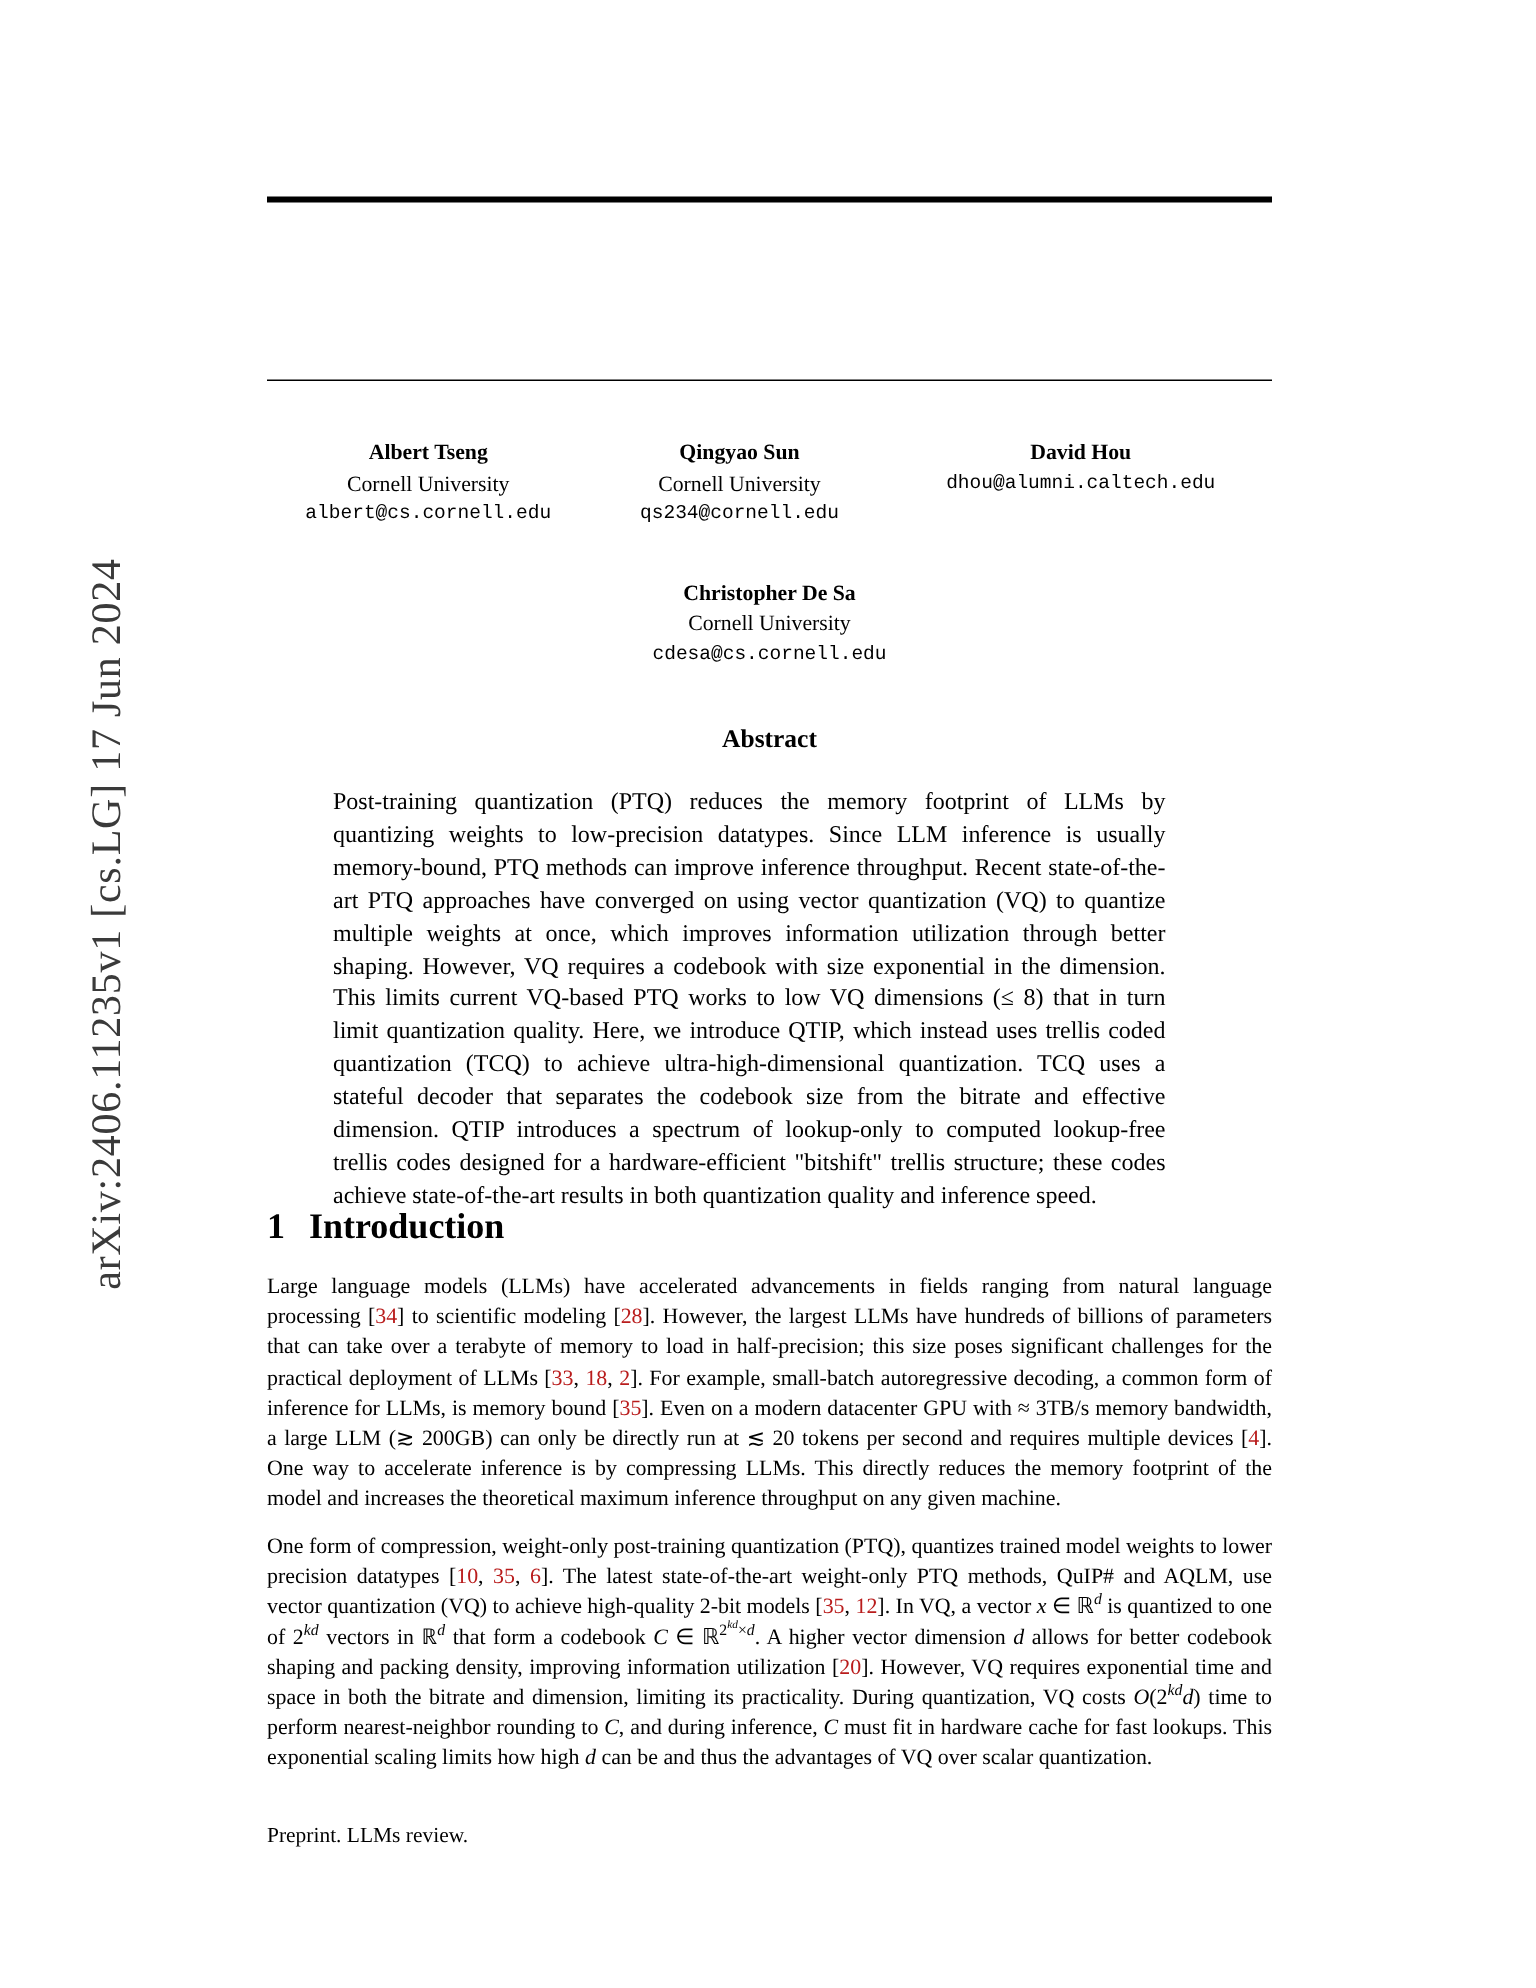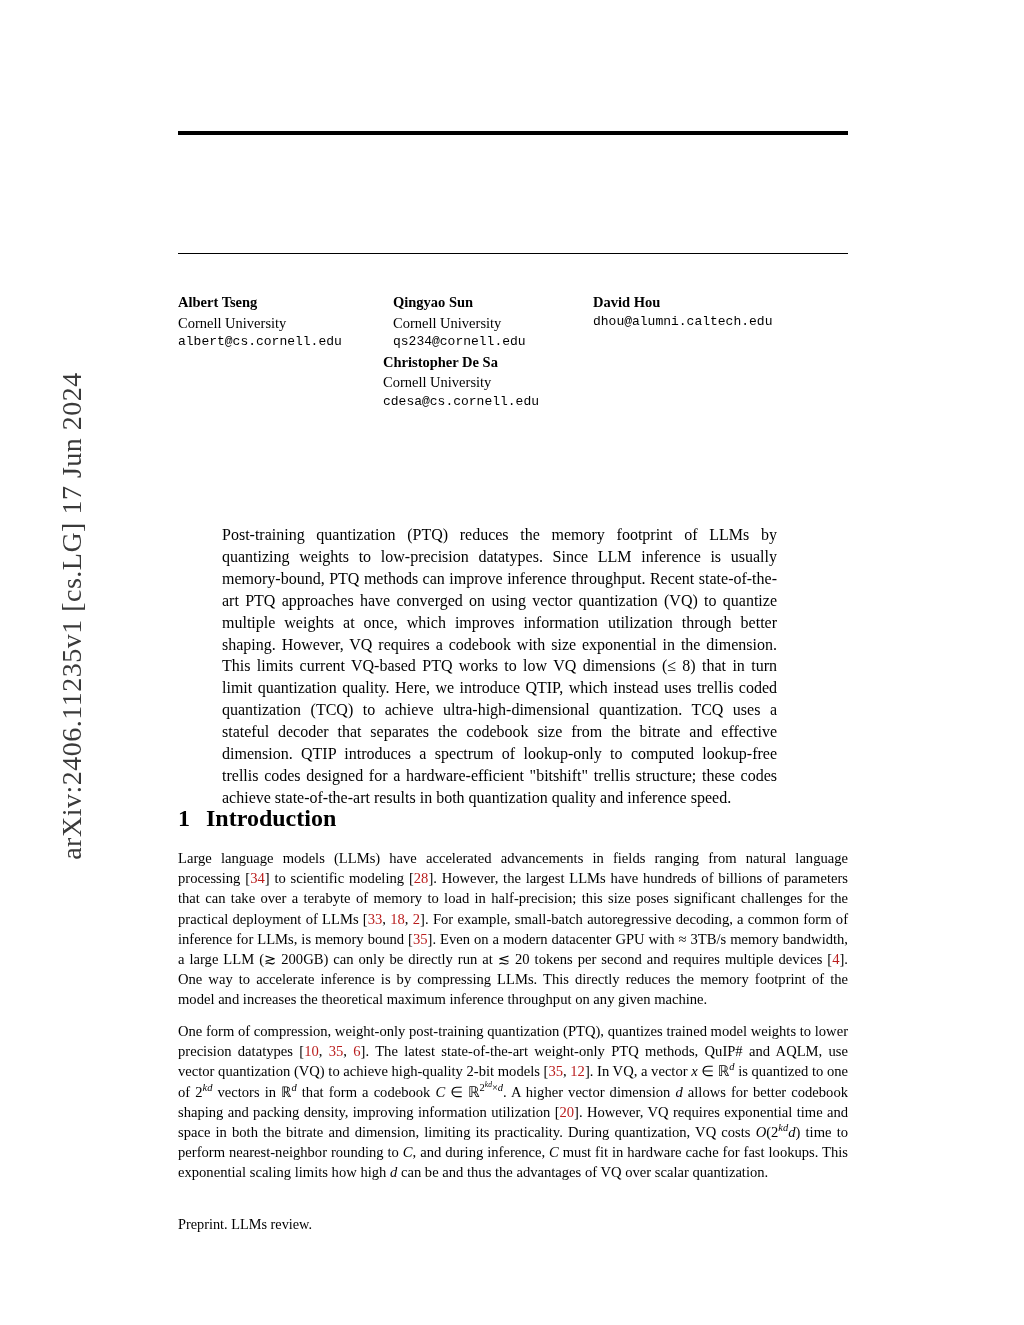--- a/index.html
+++ b/index.html
@@ -73,23 +73,24 @@
     left: 0;
     top: 292px;
     width: 670px;
   }
   .author-row {
     display: flex;
     justify-content: center;
     width: 670px;
   }
   .author-row.row2 {
+    margin-top: 34px;
   }
   .author {
-    text-align: left;
+    text-align: center;
     font-size: 14.5px;
     line-height: 1.42;
   }
   .author .name {
     font-weight: bold;
     font-size: 14.5px;
   }
   .author .affil {
     font-size: 14.5px;
   }
@@ -185,20 +186,21 @@
     </div>
     <div class="author-row row2">
       <div class="author a4">
         <div class="name">Christopher De Sa</div>
         <div class="affil">Cornell University</div>
         <div class="email">cdesa@cs.cornell.edu</div>
       </div>
     </div>
   </div>
 
+  <div class="abstract-head">Abstract</div>
   <div class="abstract-body">Post-training quantization (PTQ) reduces the memory footprint of LLMs by quantizing weights to low-precision datatypes. Since LLM inference is usually memory-bound, PTQ methods can improve inference throughput. Recent state-of-the-art PTQ approaches have converged on using vector quantization (VQ) to quantize multiple weights at once, which improves information utilization through better shaping. However, VQ requires a codebook with size exponential in the dimension. This limits current VQ-based PTQ works to low VQ dimensions (≤ 8) that in turn limit quantization quality. Here, we introduce QTIP, which instead uses trellis coded quantization (TCQ) to achieve ultra-high-dimensional quantization. TCQ uses a stateful decoder that separates the codebook size from the bitrate and effective dimension. QTIP introduces a spectrum of lookup-only to computed lookup-free trellis codes designed for a hardware-efficient "bitshift" trellis structure; these codes achieve state-of-the-art results in both quantization quality and inference speed.</div>
 
   <div class="section-head">
     <span class="num">1</span><span>Introduction</span>
   </div>
 
   <div class="body-text p1">
     <span>Large language models (LLMs) have accelerated advancements in fields ranging from natural language processing [</span><span class="cite">34</span><span>] to scientific modeling [</span><span class="cite">28</span><span>]. However, the largest LLMs have hundreds of billions of parameters that can take over a terabyte of memory to load in half-precision; this size poses significant challenges for the practical deployment of LLMs [</span><span class="cite">33</span><span>, </span><span class="cite">18</span><span>, </span><span class="cite">2</span><span>]. For example, small-batch autoregressive decoding, a common form of inference for LLMs, is memory bound [</span><span class="cite">35</span><span>]. Even on a modern datacenter GPU with ≈ 3TB/s memory bandwidth, a large LLM (≳ 200GB) can only be directly run at ≲ 20 tokens per second and requires multiple devices [</span><span class="cite">4</span><span>]. One way to accelerate inference is by compressing LLMs. This directly reduces the memory footprint of the model and increases the theoretical maximum inference throughput on any given machine.</span>
   </div>
 

